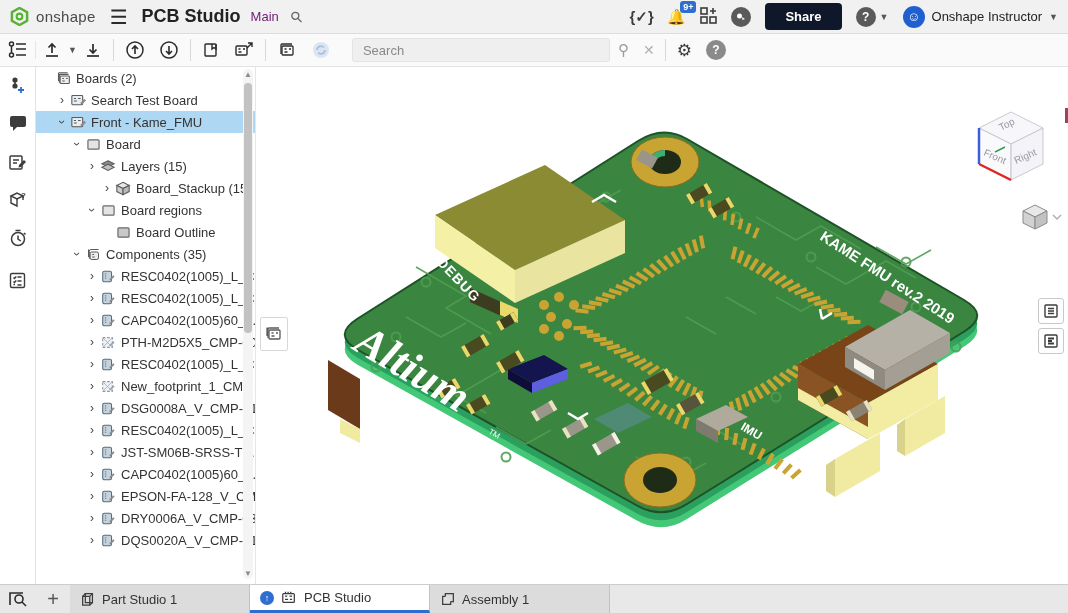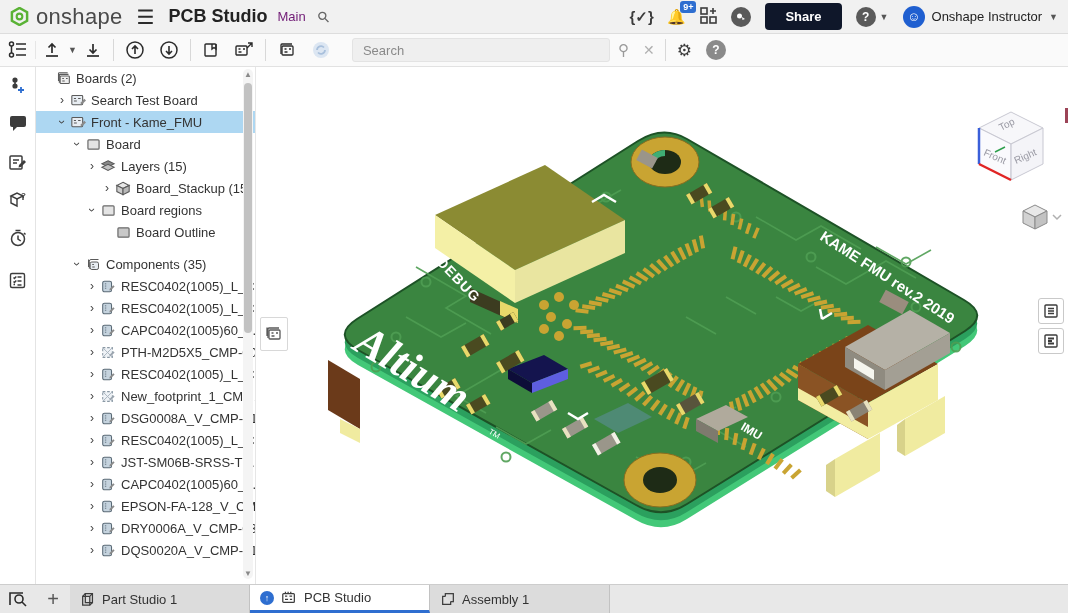--- a/index.html
+++ b/index.html
@@ -5,21 +5,21 @@
   * { margin:0; padding:0; box-sizing:border-box; }
   html,body { width:1068px; height:613px; overflow:hidden;
     font-family:"Liberation Sans", sans-serif; background:#fff; color:#333; }
   .app { position:relative; width:1068px; height:613px; }
 
   
   .topbar { position:absolute; left:0; top:0; width:1068px; height:34px;
     background:#f1f1f1; border-bottom:1px solid #ddd; display:flex;
     align-items:center; padding:0 10px; }
   .brand { display:flex; align-items:center; gap:7px; }
-  .brand-name { font-size:22px; color:#4a4a4a; letter-spacing:.3px; }
+  .brand-name { font-size:15px; color:#4a4a4a; letter-spacing:.3px; }
   .hamburger { margin-left:14px; font-size:20px; color:#2b2b2b; cursor:pointer; line-height:1; }
   .doc-title { margin-left:14px; font-size:18px; font-weight:bold; color:#222; }
   .workspace { margin-left:10px; font-size:13px; color:#701a75; }
   .link-ic { margin-left:12px; color:#666; font-size:15px; transform:rotate(-45deg); display:inline-block; }
   .topbar-right { margin-left:auto; display:flex; align-items:center; gap:14px; }
   .tb-ic { color:#3c3c3c; font-size:15px; position:relative; cursor:pointer; }
   .bell { position:relative; }
   .badge { position:absolute; top:-7px; right:-10px; background:#2e6ed0; color:#fff;
     font-size:9px; font-weight:bold; border-radius:3px; padding:1px 3px; }
   .circle-ic { width:20px; height:20px; border-radius:50%; background:#5a5a5a; color:#fff;
@@ -359,21 +359,21 @@
         </div>
         <div class="tree-row" style="padding-left: 64px; text-align: right;">
           <span class="chev"></span>
           <span class="t-ic">
             <svg width="15" height="13" viewBox="0 0 16 14">
               <rect x="2" y="2" width="12" height="10" rx="1" fill="#c8c8c8" stroke="#6a6a6a" stroke-width="1.3"></rect>
             </svg>
           </span>
           <span>Board Outline</span>
         </div>
-        <div class="tree-row" style="padding-left: 34px; margin-top: 10px;">
+        <div class="tree-row" style="padding-left: 34px;">
           <span class="chev down">›</span>
           <span class="t-ic">
             <svg width="17" height="15" viewBox="0 0 20 18">
               <g fill="none" stroke="#5a5a5a" stroke-width="1.2">
                 <rect x="6" y="6" width="10" height="9" rx="2" fill="#e8edf2"></rect>
                 <path d="M5 14V5a2 2 0 012-2h9M4 12V3"></path>
                 <path d="M8.5 9h2M8.5 12h3"></path>
               </g>
             </svg>
           </span>

